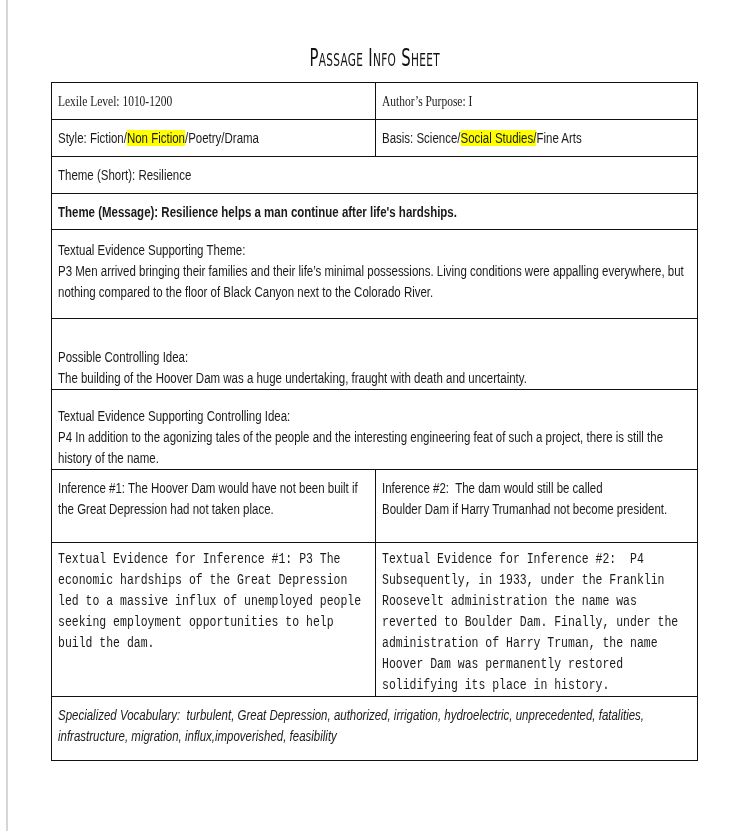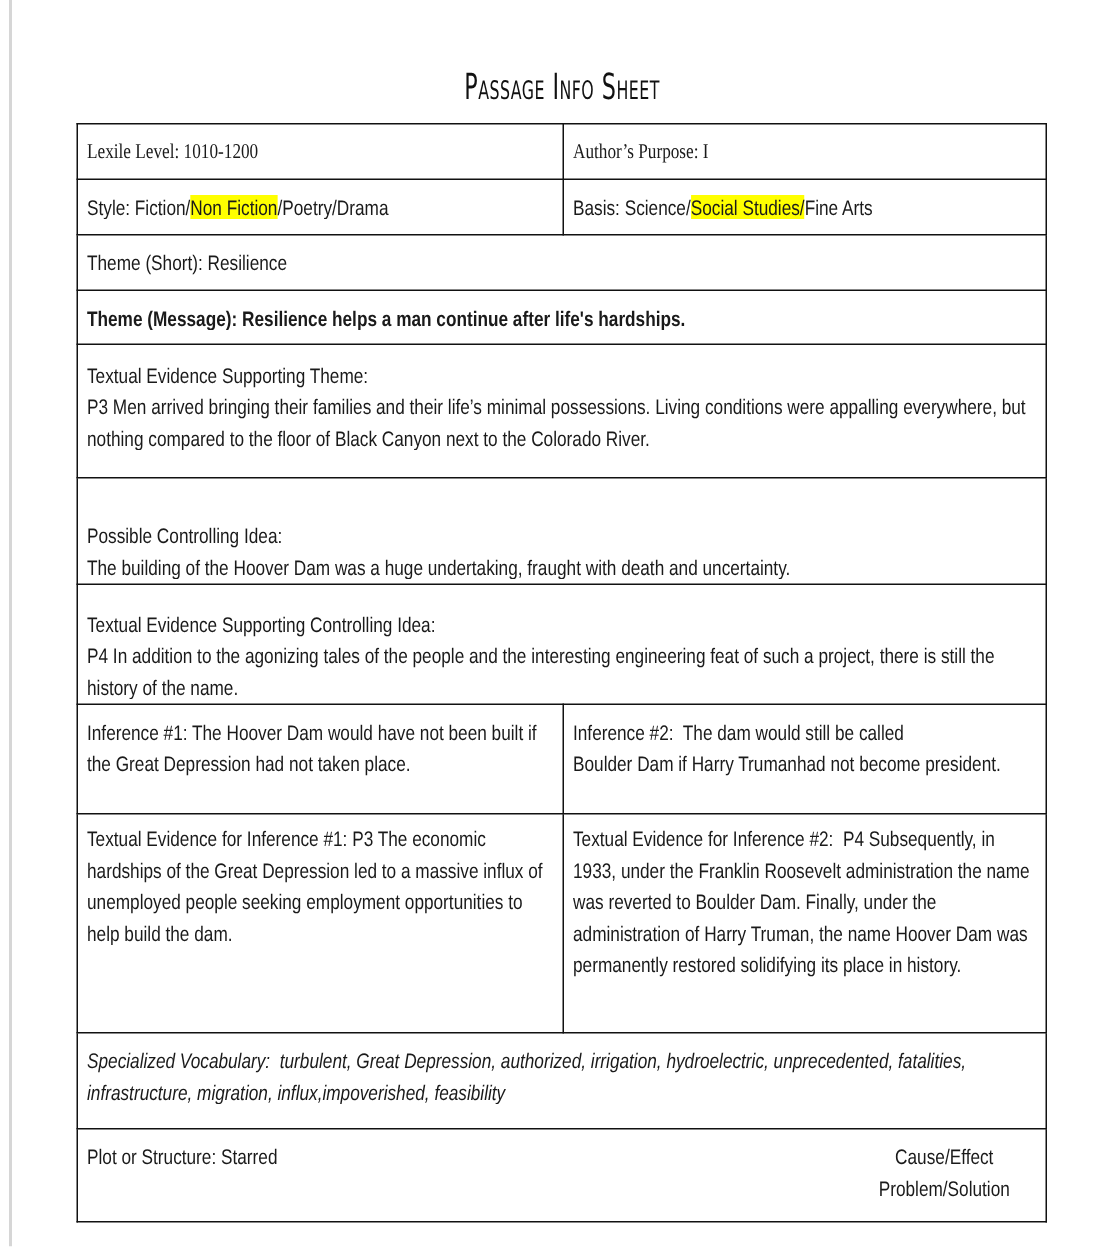--- a/index.html
+++ b/index.html
@@ -65,21 +65,21 @@
     }
     .r-title td { height: 36px; padding-top: 8px; box-sizing: border-box; }
     .r-lex td { height: 37px; padding-top: 8px; box-sizing: border-box; font-family: Liberation Serif, serif; }
     .r-style td { height: 37px; padding-top: 8px; box-sizing: border-box; }
     .r-short td { height: 37px; padding-top: 8px; box-sizing: border-box; margin-left: 12px; }
     .r-msg td { height: 36px; padding-top: 8px; box-sizing: border-box; font-weight: bold; }
     .r-evid td { height: 89px; padding-top: 10px; box-sizing: border-box; }
     .r-ci td { height: 56px; padding-top: 28px; box-sizing: border-box; }
     .r-evci td { height: 77px; padding-top: 16px; box-sizing: border-box; }
     .r-inf td { height: 73px; padding-top: 8px; box-sizing: border-box; }
-    .r-evinf td { height: 146px; padding-top: 6px; box-sizing: border-box; }
+    .r-evinf td { height: 117px; padding-top: 6px; box-sizing: border-box; font-family: Liberation Mono, monospace; }
     .r-vocab td { height: 64px; padding-top: 8px; box-sizing: border-box; font-style: italic; }
     .r-plot td { height: 62px; padding-top: 8px; box-sizing: border-box; }
     .plot-wrap {
       position: relative;
       height: 46px;
     }
     .plot-right {
       position: absolute;
       left: 480px;
       top: 0;
@@ -161,24 +161,14 @@
     </td>
     <td class="half">
       <span class="txt"><span>Textual Evidence for Inference #2:</span>&nbsp; <span>P4 Subsequently, in 1933, under the Franklin Roosevelt administration the name was reverted to Boulder Dam.  Finally, under the administration of Harry Truman, the name Hoover Dam was permanently restored solidifying its place in history.</span></span>
     </td>
   </tr>
   <tr class="r-vocab">
     <td colspan="2" class="wide">
       <span class="txt"><span>Specialized Vocabulary:</span>&nbsp; <span>turbulent, Great Depression, authorized, irrigation, hydroelectric, unprecedented, fatalities, infrastructure, migration, influx,impoverished, feasibility</span></span>
     </td>
   </tr>
-  <tr class="r-plot">
-    <td colspan="2" class="wide">
-      <div class="plot-wrap">
-        <span class="txt"><span>Plot or Structure:</span> <span>Starred</span></span>
-        <div class="plot-right">
-          <span class="txt"><span>Cause/Effect</span><br><span>Problem/Solution</span></span>
-        </div>
-      </div>
-    </td>
-  </tr>
 </tbody>
   </table>
 
 </body></html>

